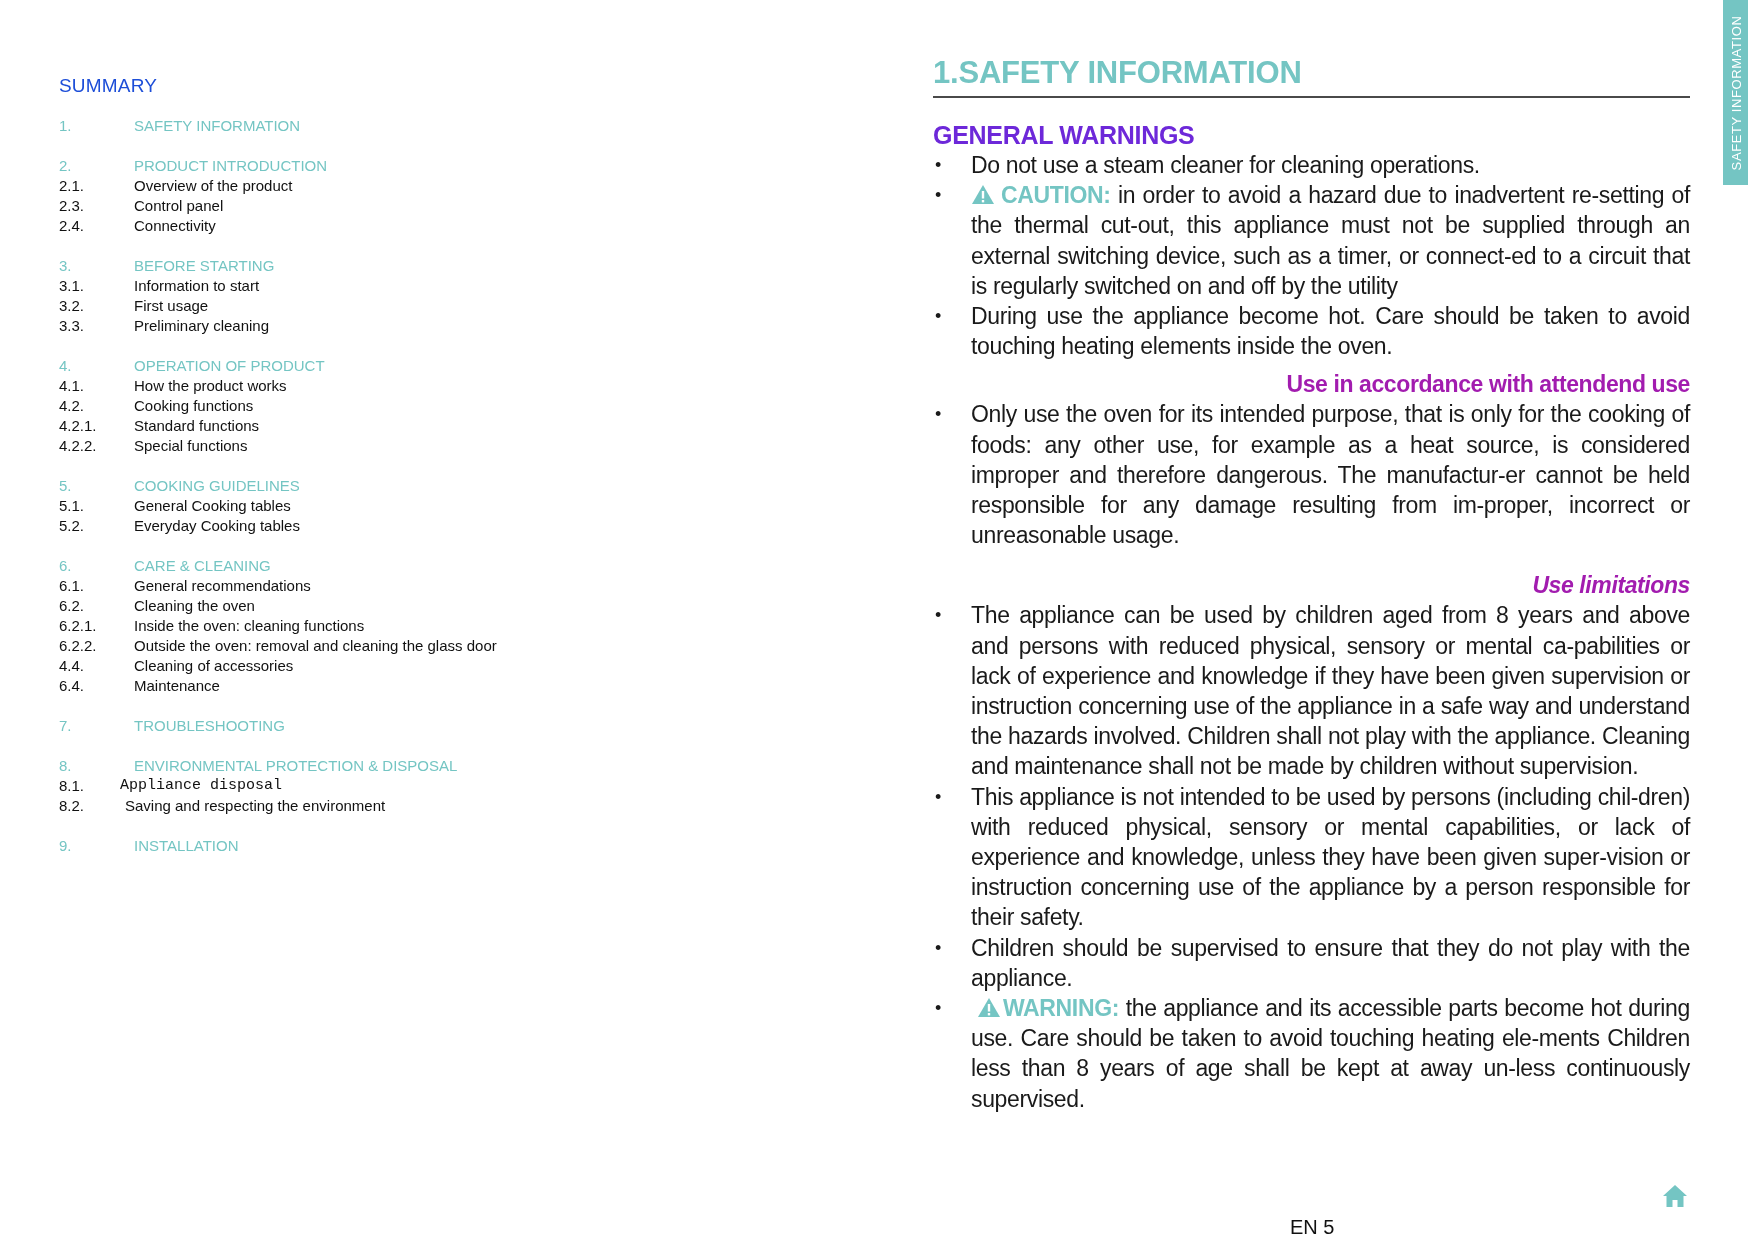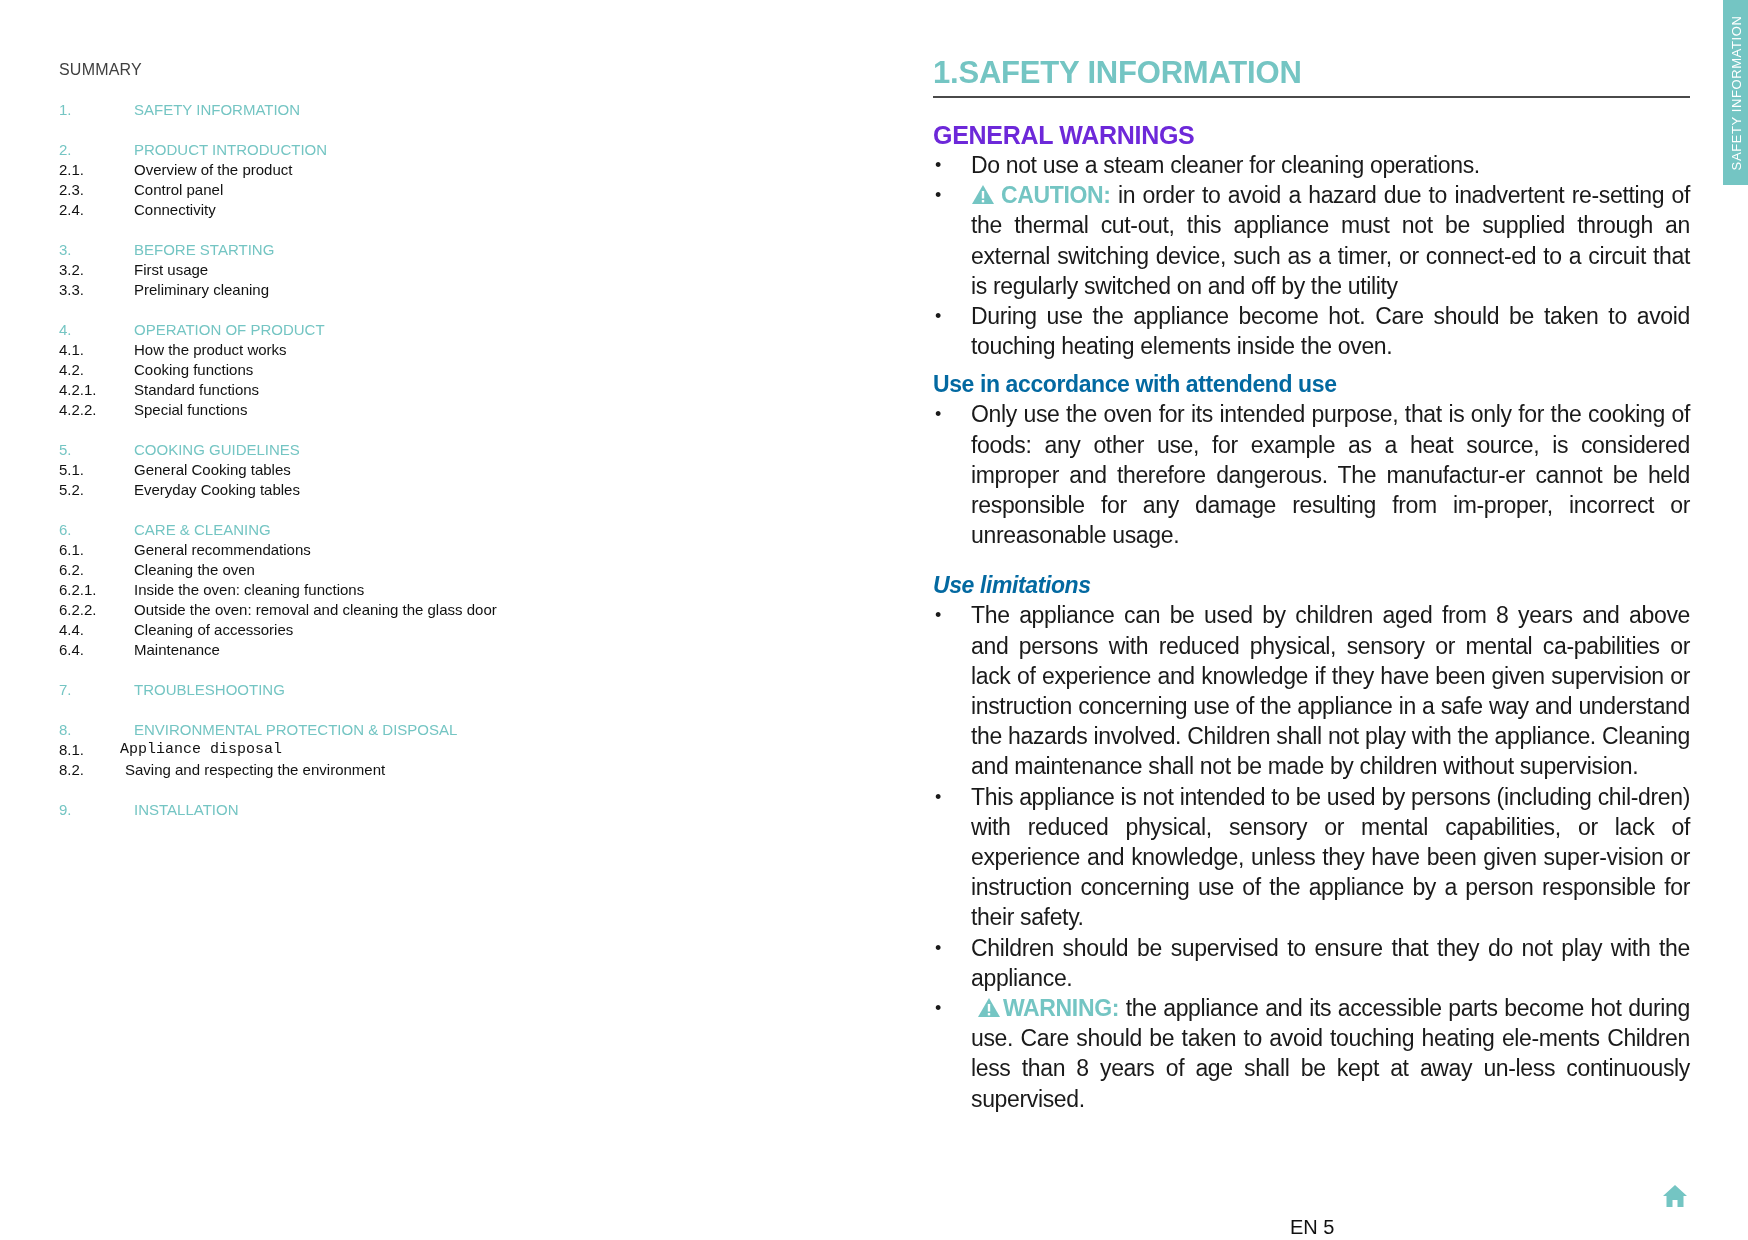--- a/index.html
+++ b/index.html
@@ -1,35 +1,35 @@
 <!DOCTYPE html>
 <html><head>
 <meta charset="utf-8">
 <style>
   * { margin: 0; padding: 0; box-sizing: border-box; }
   html, body { width: 1748px; height: 1240px; background: #ffffff; overflow: hidden; }
   body { position: relative; font-family: "Liberation Sans", sans-serif; color: #1a1a1a; }
 
   
   .toc { position: absolute; left: 59px; top: 60px; width: 560px; }
-  .toc-title { font-size: 16px; color: #404040; letter-spacing: 0.2px; height: 20px; line-height: 20px; margin-bottom: 20px; }
+  .toc-title { font-size: 19px; color: #1d4ed8; letter-spacing: 0.2px; height: 20px; line-height: 20px; margin-bottom: 20px; margin-top: 16px; }
   .toc-group { margin-bottom: 20px; }
   .toc-row { display: flex; height: 20px; line-height: 20px; font-size: 15px; white-space: nowrap; }
   .toc-row .num { width: 75px; flex: none; }
   .toc-row.section { color: #74c5c3; }
   .toc-row.sub { color: #111111; }
   .toc-row.sub.shift .lbl { margin-left: -14px; font-family: Liberation Mono, monospace; }
   .toc-row.sub.shift2 .lbl { margin-left: -9px; }
 
   
   .right { position: absolute; left: 933px; top: 58px; width: 757px; }
   .chapter-title { font-size: 31px; font-weight: bold; color: #74c5c3; height: 30px; line-height: 30px; letter-spacing: -0.2px; }
   .chapter-rule { margin-top: 8px; height: 2px; background: #4a4a4a; width: 757px; }
   .h2 { font-size: 25px; font-weight: bold; color: #6d28d9; line-height: 30px; margin-top: 22px; letter-spacing: -0.3px; }
-  .h3 { font-size: 23px; font-weight: bold; color: #0369a1; line-height: 30px; letter-spacing: -0.4px; }
+  .h3 { font-size: 23px; font-weight: bold; color: #a21caf; line-height: 30px; letter-spacing: -0.4px; text-align: right; }
   .h3.first { margin-top: 8px; }
   .h3.spaced { margin-top: 20px; font-style: italic; }
   ul.bullets { list-style: none; }
   ul.bullets li { position: relative; padding-left: 38px; font-size: 23px; line-height: 30.2px; text-align: justify; letter-spacing: -0.35px; }
   ul.bullets li .dot { position: absolute; left: 2px; top: 0; font-size: 18px; }
   .tag { color: #74c5c3; font-weight: bold; }
   .warn-ico { display: inline-block; width: 24px; height: 21px; vertical-align: -2px; margin-right: 6px; }
   .warn-ico.pad { margin-left: 6px; margin-right: 2px; }
 
   
@@ -67,20 +67,24 @@
         </div>
         <div class="toc-row sub">
           <span class="num">2.4.</span>
           <span class="lbl">Connectivity</span>
         </div>
       </div>
       <div class="toc-group">
         <div class="toc-row section">
           <span class="num">3.</span>
           <span class="lbl">BEFORE STARTING</span>
+        </div>
+        <div class="toc-row sub">
+          <span class="num">3.1.</span>
+          <span class="lbl">Information to start</span>
         </div>
         <div class="toc-row sub">
           <span class="num">3.2.</span>
           <span class="lbl">First usage</span>
         </div>
         <div class="toc-row sub">
           <span class="num">3.3.</span>
           <span class="lbl">Preliminary cleaning</span>
         </div>
       </div>

